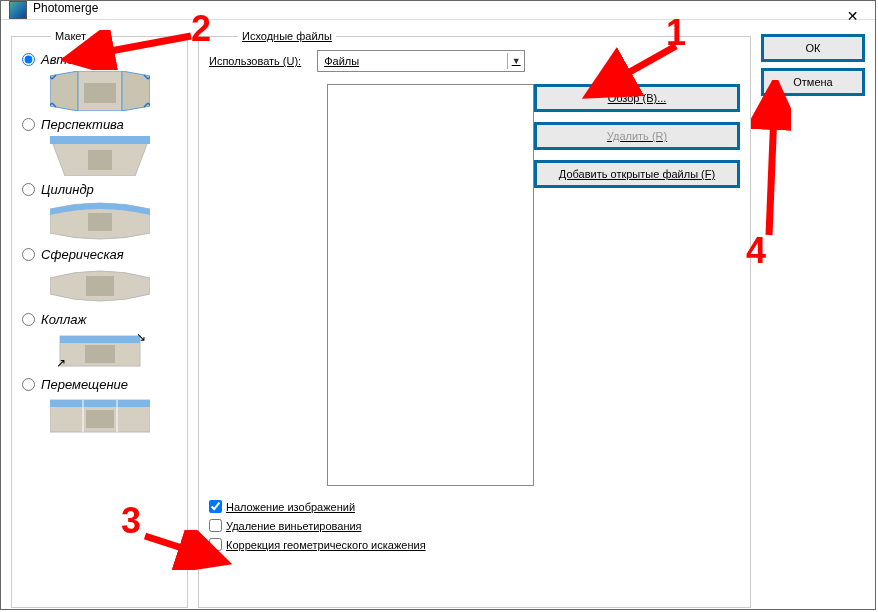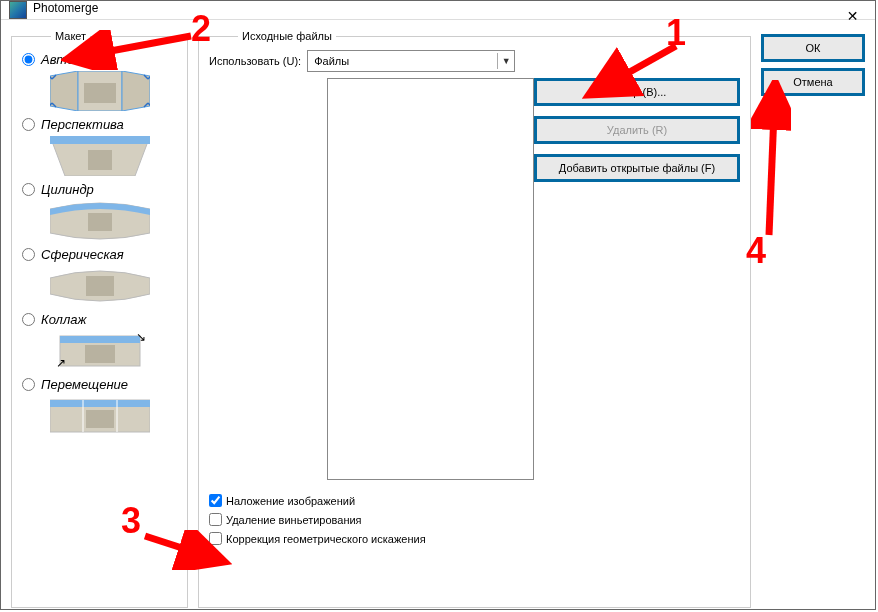--- a/index.html
+++ b/index.html
@@ -96,26 +96,27 @@
   .thumb {
     width: 100px;
     height: 40px;
     position: relative;
   }
   .thumb svg { display:block; }
   
   .source-panel {
     width: 540px;
     height: 558px;
+    text-decoration: underline;
   }
   .use-row {
     display: flex;
     align-items: center;
-    gap: 6px;
-    margin-bottom: 6px;
+    gap: 16px;
+    margin-bottom: 12px;
   }
   .use-row label { font-size: 11px; }
   .select {
     border: 1px solid #888;
     height: 20px;
     width: 200px;
     display: flex;
     align-items: center;
     justify-content: space-between;
     padding: 0 0 0 6px;

